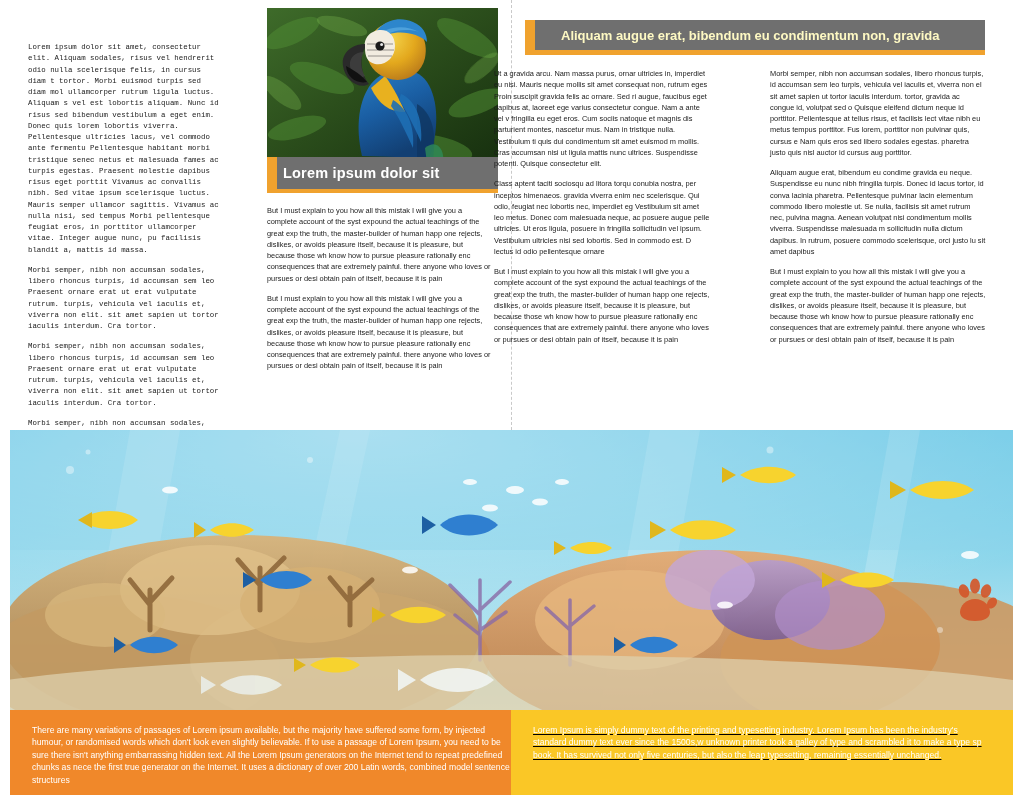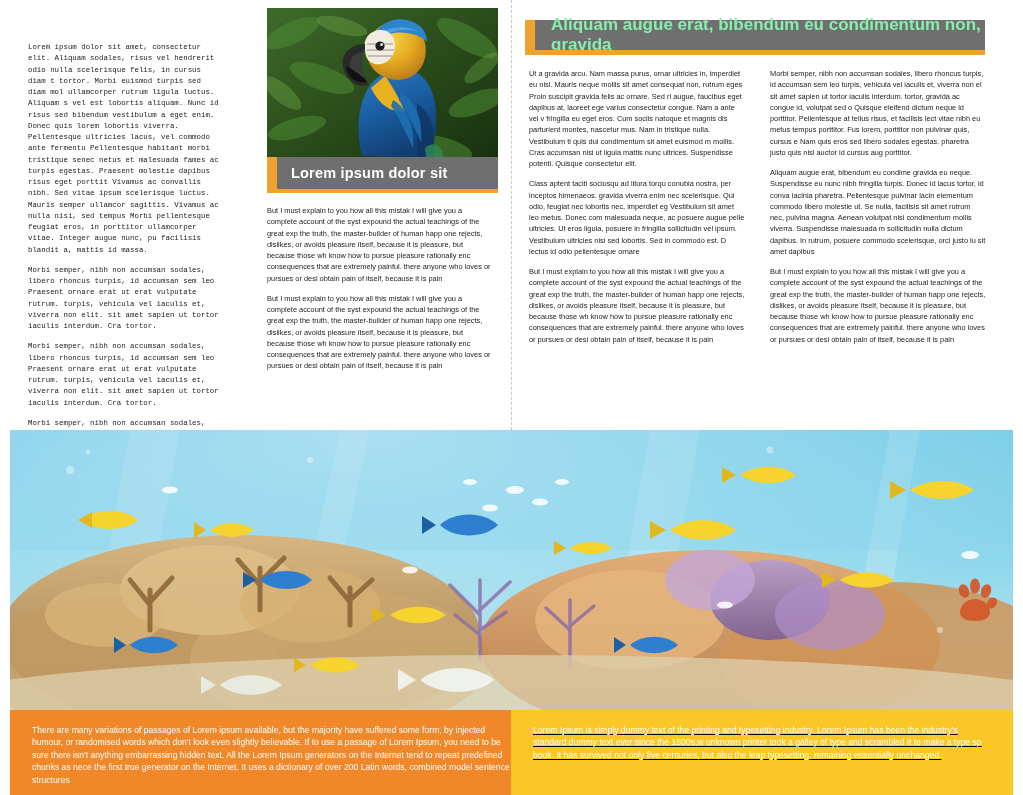--- a/index.html
+++ b/index.html
@@ -37,43 +37,43 @@
 
   .mid-title-bar{
     position:absolute;left:267px;top:157px;width:231px;height:32px;
     background:#6f6f6f;
     display:flex;align-items:center;
   }
   .mid-title-bar .accent{
     width:10px;height:32px;background:#f0a22e;flex:0 0 10px;
   }
   .mid-title-bar .txt{
-    color:#ffffff;font-size:14.5px;font-weight:bold;padding-left:14px;
+    color:#ffffff;font-size:14.5px;font-weight:bold;padding-left:6px;
     letter-spacing:.2px;
   }
   .mid-underline{
     position:absolute;left:267px;top:189px;width:231px;height:4px;background:#f0a22e;
   }
   .col-mid{
     position:absolute;left:267px;top:205px;width:224px;
   }
 
   
   .right-title-bar{
     position:absolute;left:525px;top:20px;width:460px;height:30px;
     background:#6f6f6f;display:flex;align-items:center;
   }
   .right-title-bar .accent{width:10px;height:30px;background:#f0a22e;flex:0 0 10px;}
   .right-title-bar .txt{
-    color:#86efac;font-size:17px;font-weight:bold;padding-left:16px;
+    color:#fef9c3;font-size:13px;font-weight:bold;padding-left:26px;
   }
   .right-underline{
     position:absolute;left:525px;top:50px;width:460px;height:5px;background:#f0a22e;
   }
-  .col-r1{position:absolute;left:529px;top:68px;width:216px;}
+  .col-r1{position:absolute;left:494px;top:68px;width:216px;}
   .col-r2{position:absolute;left:770px;top:68px;width:216px;}
 
   
   .fold{
     position:absolute;left:511px;top:0;width:1px;height:430px;
     border-left:1px dashed #c9c9c9;
   }
 
   
   .reef{

